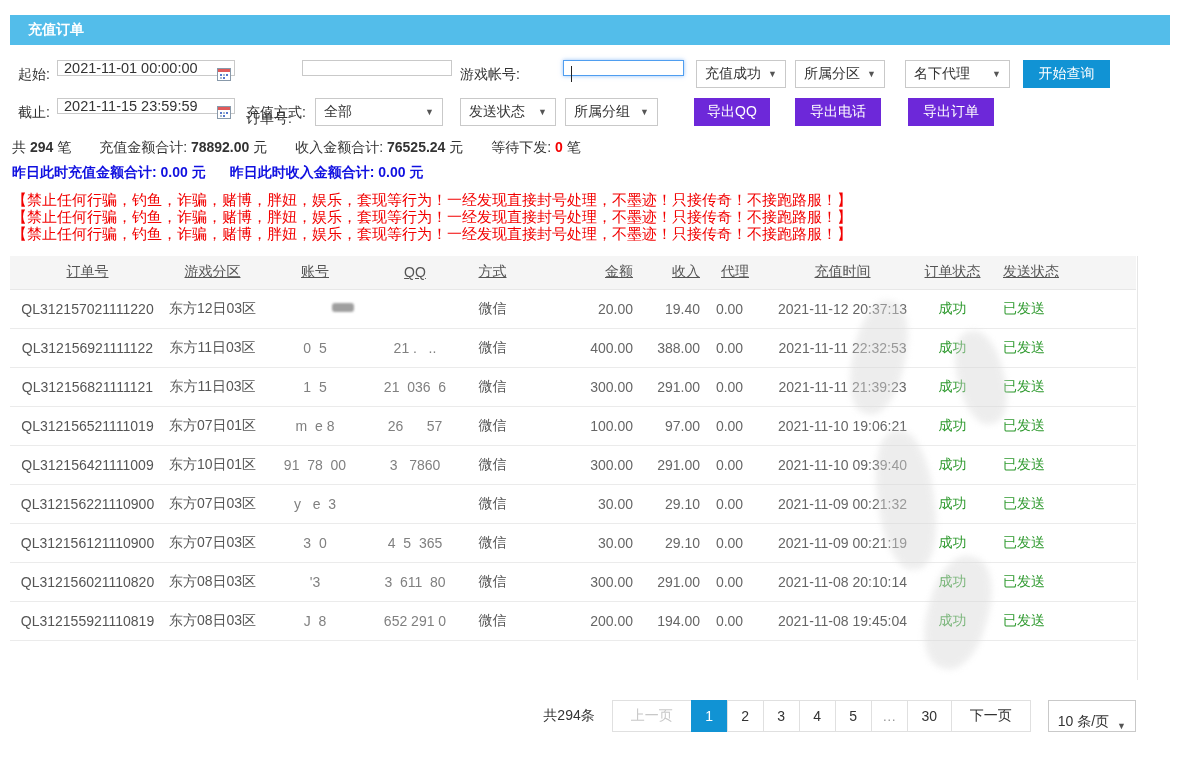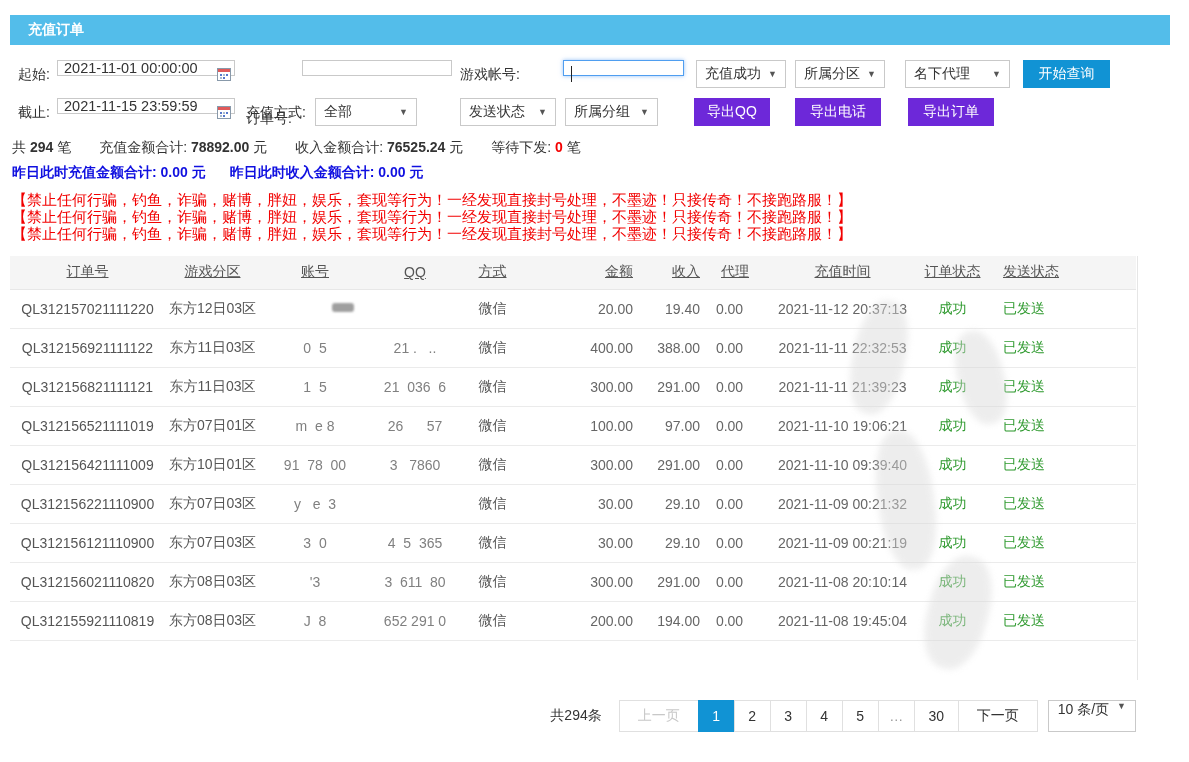--- a/index.html
+++ b/index.html
@@ -68,22 +68,22 @@
   
   .pager { position:absolute; top:700px; right:53px; height:32px; display:flex; align-items:center; }
   .pager .total { color:#333; margin-right:18px; }
   .pgbtn { height:32px; min-width:37px; padding:0 6px; background:#fff; border:1px solid #e0e0e0;
            margin-left:-1px; display:flex; align-items:center; justify-content:center;
            color:#333; font-size:14px; cursor:pointer; }
   .pgbtn.wide { padding:0 18px; }
   .pgbtn.disabled { color:#c8c8c8; }
   .pgbtn.active { background:#1193d4; border-color:#1193d4; color:#fff; }
   .pgbtn.ellipsis { color:#999; }
-  .pagesize { height:32px; border:1px solid #c9c9c9; background:#fff; margin-left:10px;
-              display:flex; align-items:flex-start; padding:0 9px; color:#333; }
+  .pagesize { height:32px; border:1px solid #c9c9c9; background:#fff; margin-left:17px;
+              display:flex; align-items:flex-end; padding:0 9px; color:#333; }
   .pagesize .arr { font-size:9px; color:#555; margin-left:8px; }
 </style>
 </head>
 <body>
 
 <div class="topbar">
   <span class="title">充值订单</span>
 </div>
 
 <span class="flabel" style="left:18px;top:60px;">起始:</span>
@@ -125,21 +125,21 @@
     <rect x="0.5" y="1.5" width="13" height="12" fill="#fff" stroke="#8899aa"></rect>
     <rect x="1" y="2" width="12" height="3" fill="#e05a5a"></rect>
     <rect x="3" y="7" width="2" height="2" fill="#5577cc"></rect>
       <rect x="6" y="7" width="2" height="2" fill="#aabbcc"></rect>
     <rect x="9" y="7" width="2" height="2" fill="#5577cc"></rect>
       <rect x="3" y="10" width="2" height="2" fill="#aabbcc"></rect>
     <rect x="6" y="10" width="2" height="2" fill="#5577cc"></rect>
   </svg>
 </div>
 <span class="flabel" style="left:246px;top:98px;">充值方式:</span>
-<div class="sel" style="left:315px;top:98px;width:102px;">
+<div class="sel" style="left:315px;top:98px;width:128px;">
   <span>全部</span>
   <span class="arr">▼</span>
 </div>
 <div class="sel" style="left:460px;top:98px;width:96px;">
   <span>发送状态</span>
   <span class="arr">▼</span>
 </div>
 <div class="sel" style="left:565px;top:98px;width:93px;">
   <span>所属分组</span>
   <span class="arr">▼</span>

